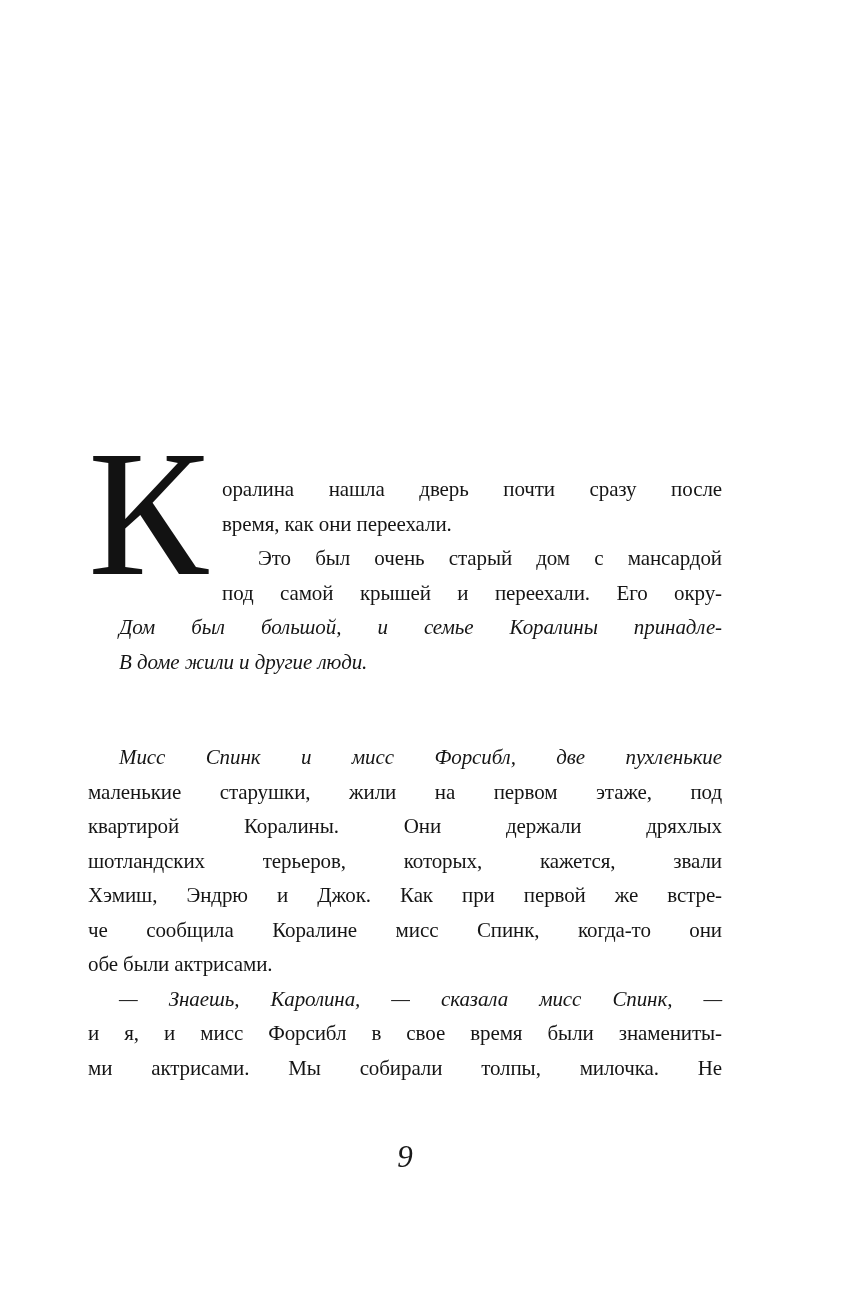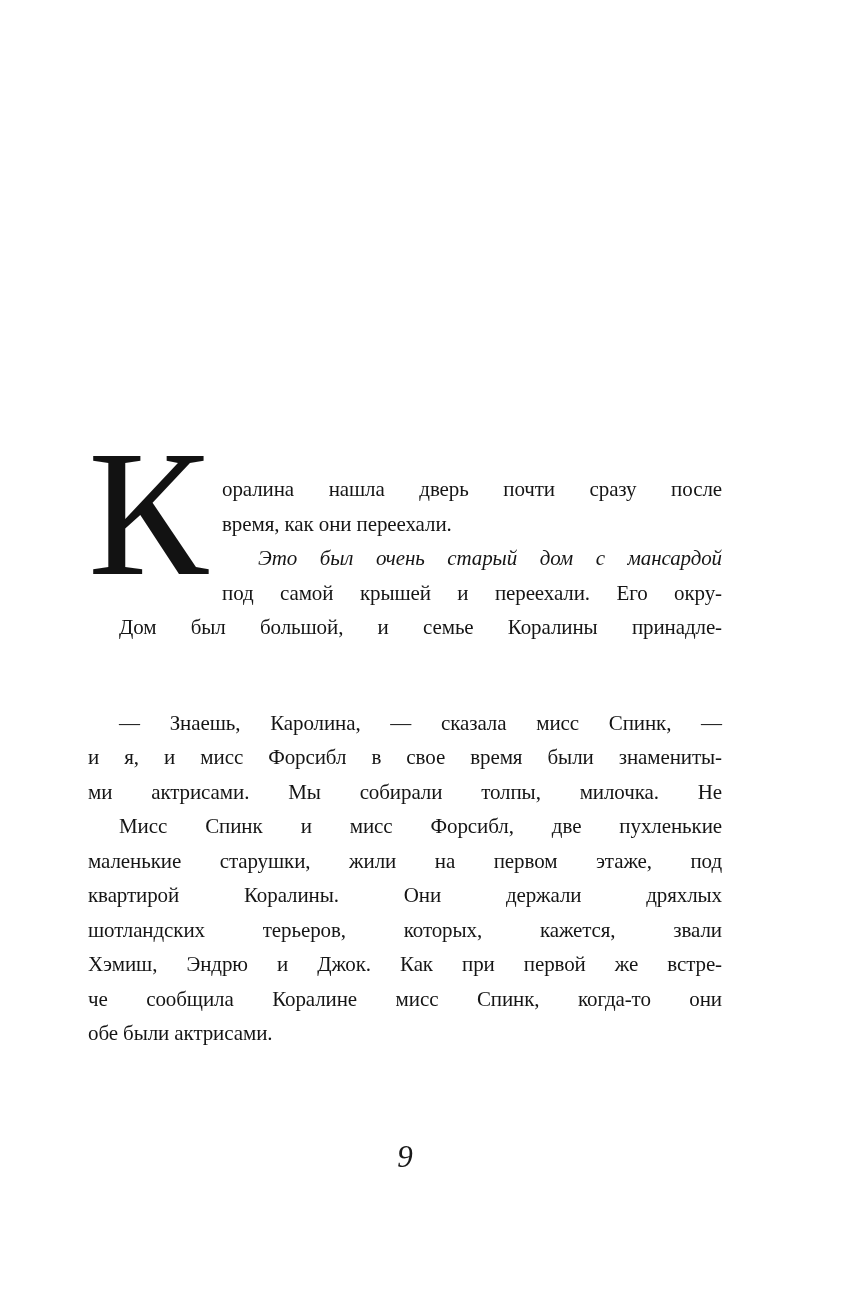--- a/index.html
+++ b/index.html
@@ -35,23 +35,23 @@
   }
   .text-line {
     display: block;
     white-space: nowrap;
   }
   .text-line.just {
     text-align: justify;
     text-align-last: justify;
     white-space: normal;
   }
-  .ind-para          { padding-left: 31px; }
+  .ind-para          { padding-left: 31px; font-style: italic; }
   .ind-dropcap       { padding-left: 134px; }
-  .ind-dropcap-para  { padding-left: 170px; font-style: italic; }
+  .ind-dropcap-para  { padding-left: 170px; }
   .section-gap {
     height: 61px;
   }
   .page-number {
     position: absolute;
     left: 88px;
     top: 1140px;
     width: 634px;
     text-align: center;
     font-style: italic;
@@ -71,31 +71,34 @@
         <div class="text-line just ind-dropcap">оралина нашла дверь почти сразу после</div>
         <div class="text-line ind-dropcap">время, как они переехали.</div>
       </div>
       <div>
         <div class="text-line just ind-dropcap-para">Это был очень старый дом с мансардой</div>
         <div class="text-line just ind-dropcap">под самой крышей и переехали. Его окру-</div>
       </div>
       <div>
         <div class="text-line just ind-para">Дом был большой, и семье Коралины принадле-</div>
       </div>
+      <div>
+        <div class="text-line ind-para">В доме жили и другие люди.</div>
+      </div>
       <div class="section-gap"></div>
-      <div>
-        <div class="text-line just ind-para">— Знаешь, Каролина, — сказала мисс Спинк, —</div>
-        <div class="text-line just">и я, и мисс Форсибл в свое время были знамениты-</div>
-        <div class="text-line just">ми актрисами. Мы собирали толпы, милочка. Не</div>
-      </div>
       <div>
         <div class="text-line just ind-para">Мисс Спинк и мисс Форсибл, две пухленькие</div>
         <div class="text-line just">маленькие старушки, жили на первом этаже, под</div>
         <div class="text-line just">квартирой Коралины. Они держали дряхлых</div>
         <div class="text-line just">шотландских терьеров, которых, кажется, звали</div>
         <div class="text-line just">Хэмиш, Эндрю и Джок. Как при первой же встре-</div>
         <div class="text-line just">че сообщила Коралине мисс Спинк, когда-то они</div>
         <div class="text-line">обе были актрисами.</div>
       </div>
+      <div>
+        <div class="text-line just ind-para">— Знаешь, Каролина, — сказала мисс Спинк, —</div>
+        <div class="text-line just">и я, и мисс Форсибл в свое время были знамениты-</div>
+        <div class="text-line just">ми актрисами. Мы собирали толпы, милочка. Не</div>
+      </div>
     </div>
 
   <div class="page-number">9</div>
 </div>
 
 </body></html>

